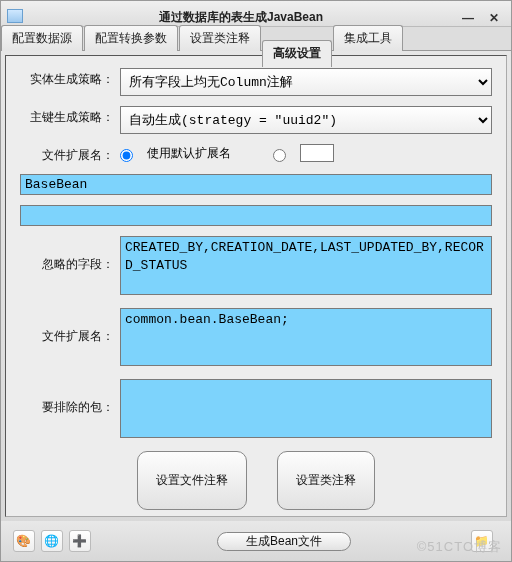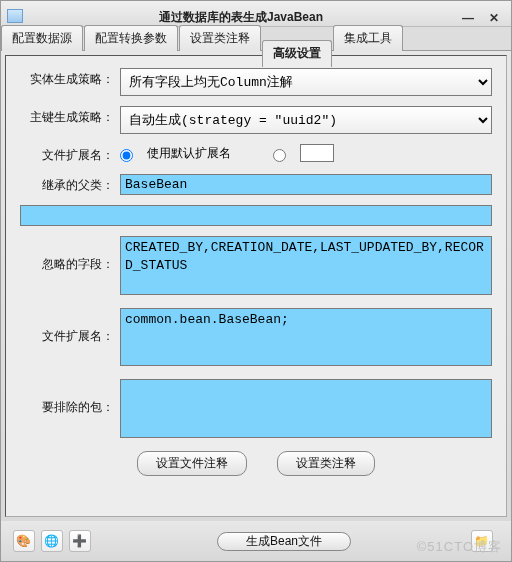--- a/index.html
+++ b/index.html
@@ -15,21 +15,21 @@
 .panel{flex:1;margin:4px;border:1px inset #aaa;background:#ededed;padding:12px 14px 8px 14px;overflow:hidden}
 .row{display:flex;align-items:flex-start;margin-bottom:10px}
 .row label{width:100px;text-align:right;padding-right:6px;padding-top:3px;color:#111}
 .field{flex:1}
 select,input[type=text],textarea{width:100%;border:1px solid #7a7a7a;background:#7dd3fc;padding:2px 4px;font-family:"Courier New",SimSun,monospace;font-size:13px;color:#000}
 select{height:28px;background:linear-gradient(#fff,#eee)}
 textarea{resize:none;line-height:1.35}
 .radgrp{display:flex;align-items:flex-end;gap:12px}
 .radgrp .swatch{width:34px;height:18px;border:1px solid #777;background:#fff;display:inline-block}
 .btnrow{display:flex;justify-content:center;gap:30px;margin-top:6px}
-.btn{padding:3px 18px;border:1px solid #888;border-radius:10px;background:linear-gradient(#fdfdfd,#e2e2e2);cursor:default;color:#111}
+.btn{padding:20px 18px;border:1px solid #888;border-radius:10px;background:linear-gradient(#fdfdfd,#e2e2e2);cursor:default;color:#111}
 .bottombar{height:40px;display:flex;align-items:center;padding:0 12px;background:linear-gradient(#e8e8e8,#d8d8d8)}
 .iconbtn{width:22px;height:22px;margin-right:6px;border:1px solid #bbb;border-radius:3px;display:flex;align-items:center;justify-content:center;background:linear-gradient(#fff,#eee)}
 .spacer{flex:1}
 .watermark{position:absolute;right:10px;bottom:6px;color:#bfbfbf;font-size:13px;letter-spacing:1px;pointer-events:none}
 input[type=radio]{margin:0 2px 0 0;vertical-align:middle}
 </style>
 </head>
 <body>
 
 <div class="window">
@@ -61,21 +61,20 @@
       <label>文件扩展名：</label>
       <div class="field radgrp">
         <input type="radio" checked="" style="">
         <span>使用默认扩展名</span>
         <span style="width:18px"></span>
         <input type="radio" style="">
         <span class="swatch"></span>
       </div>
     </div>
     <div class="row">
-      <label>继承的父类：</label>
       <div class="field"><input type="text" value="BaseBean" style=""></div>
     </div>
     <div class="row">
       <div class="field"><input type="text" value="" style=""></div>
     </div>
     <div class="row">
       <label style="padding-top:20px">忽略的字段：</label>
       <div class="field"><textarea rows="3" style="">CREATED_BY,CREATION_DATE,LAST_UPDATED_BY,RECORD_STATUS</textarea></div>
     </div>
     <div class="row">

